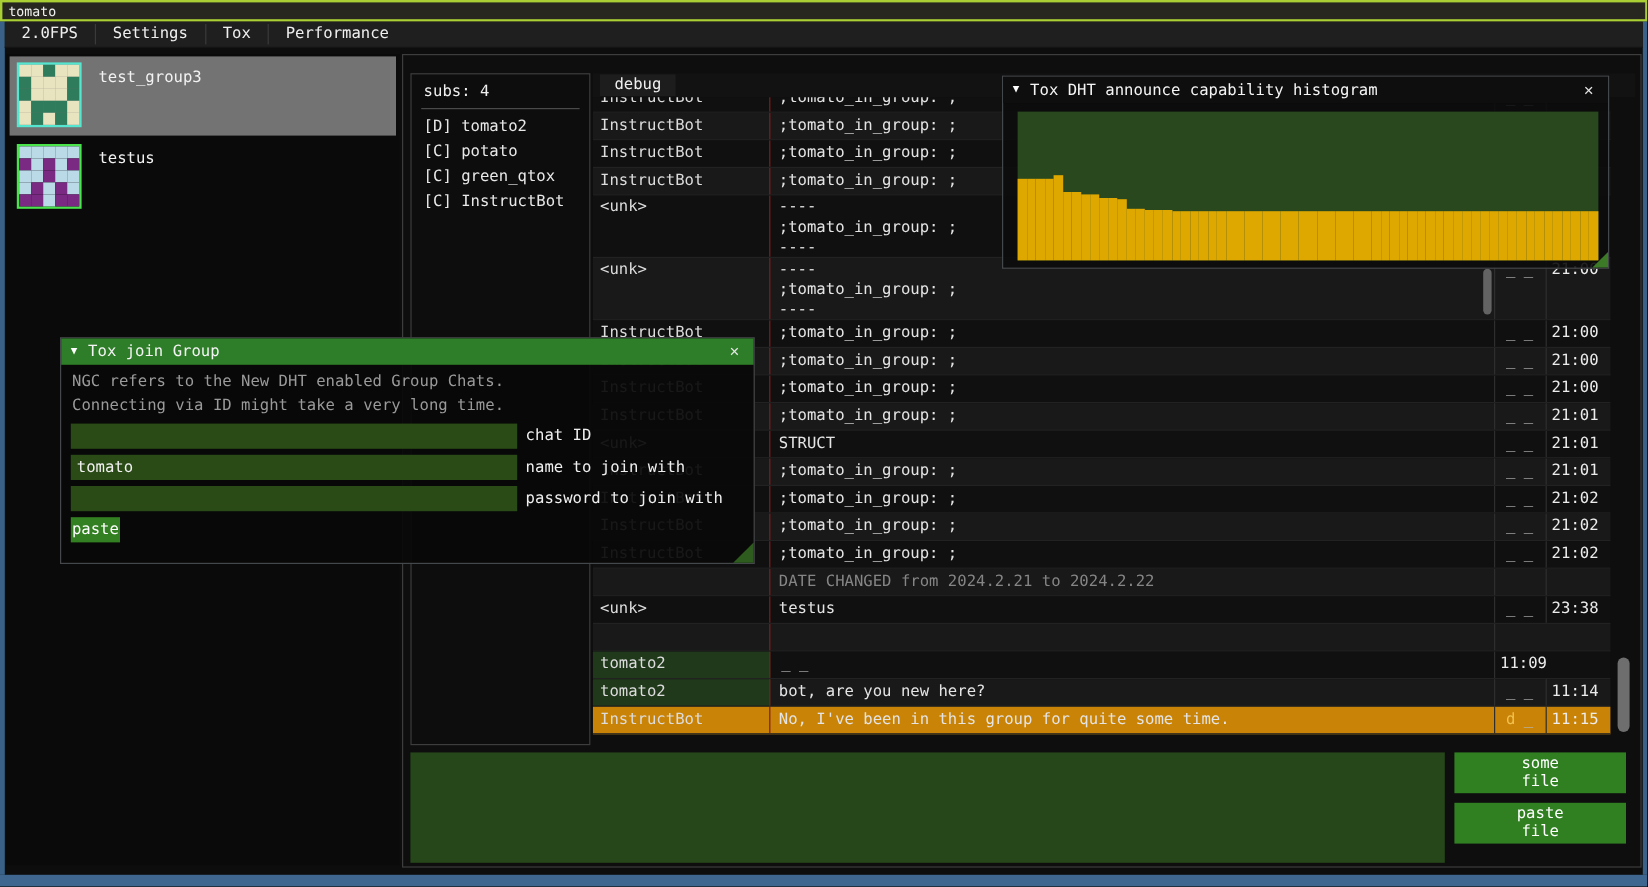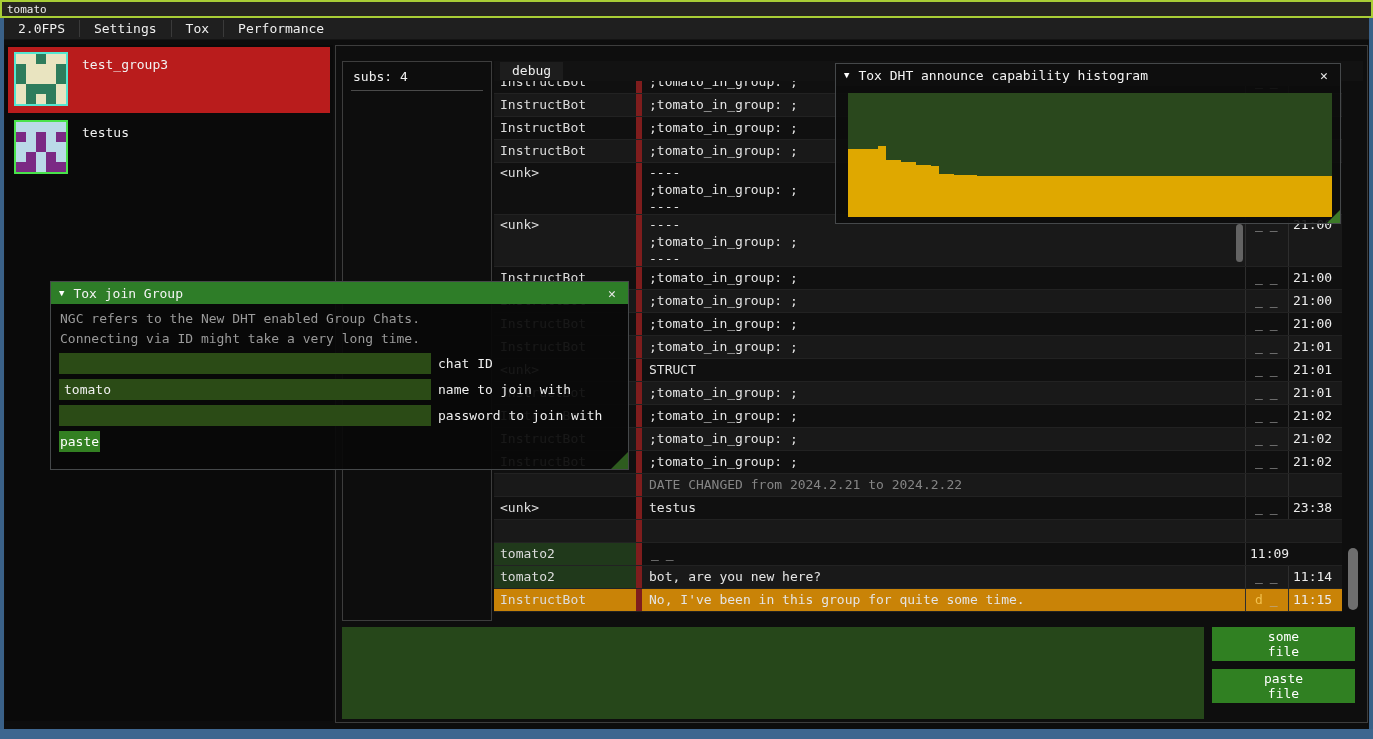--- a/index.html
+++ b/index.html
@@ -13,21 +13,21 @@
   .frame-right{position:absolute;left:1369px;top:18px;width:4px;height:711px;background:#3a6188;}
   .frame-bottom{position:absolute;left:0;top:729px;width:1373px;height:10px;background:#3e668f;}
   
   .menubar{position:absolute;left:4px;top:18px;width:1365px;height:22px;background:#1f1f1f;
     display:flex;align-items:stretch;border-bottom:1px solid #141414;box-sizing:border-box;}
   .menu-item{padding:0 14px;display:flex;align-items:center;color:#efefef;cursor:default;}
   .menu-sep{width:1px;background:#3a3a3a;margin:2px 0;}
   
   .sidebar{position:absolute;left:5px;top:45px;width:328px;height:676px;background:#0a0a0a;}
   .group-row{position:relative;margin:2px 3px 0 3px;height:66px;display:flex;align-items:flex-start;}
-  .group-row.selected{background:#b91c1c;text-align:right;}
+  .group-row.selected{background:#737373;text-align:right;}
   .avatar{margin:5px 0 0 6px;width:54px;height:54px;box-sizing:border-box;border:2px solid #fff;
     display:grid;grid-template-columns:repeat(5,1fr);grid-template-rows:repeat(5,1fr);}
   .group-label{margin:10px 0 0 14px;color:#f2f2f2;}
   
   .main-panel{position:absolute;left:335px;top:45px;width:1033px;height:678px;box-sizing:border-box;
     border:1px solid #3d3d3d;background:#0e0e0e;}
   
   .subs{position:absolute;left:6px;top:15px;width:150px;height:560px;box-sizing:border-box;
     border:1px solid #3d3d3d;background:#0d0d0d;}
   .subs-header{padding:7px 0 6px 10px;color:#efefef;}
@@ -38,21 +38,21 @@
   .tabbar{position:absolute;left:0;top:0;width:100%;height:20px;background:#121212;}
   .tab{position:absolute;left:6px;top:1px;padding:1px 12px 2px 12px;background:#1d1d1d;color:#efefef;}
   .chat-viewport{position:absolute;left:0;top:20px;width:100%;height:533px;overflow:hidden;}
   .chat-list{margin-top:-10px;}
   .crow{display:grid;grid-template-columns:148px 604px 43px 53px;width:848px;height:23px;
     border-bottom:1px solid #222;box-sizing:border-box;}
   .crow.tall{height:52px;}
   .crow.orange{background:#c98307 !important;}
   .cell{overflow:hidden;white-space:pre-line;line-height:22px;}
   .tall .cell{line-height:17px;padding-top:1px;}
-  .namec{padding-left:6px;border-right:6px solid #7f1d1d;color:#dcdcdc;}
+  .namec{padding-left:6px;border-right:1px solid #7f1d1d;color:#dcdcdc;}
   .namec.greenname{background:#20391b;}
   .msgc{position:relative;padding-left:7px;border-right:1px solid #2e2e2e;color:#e4e4e4;}
   .flagc{padding-left:9px;border-right:1px solid #2e2e2e;color:#b8b8b8;letter-spacing:0;}
   .flag1{margin-right:7px;}
   .flag1.dflag{color:#f2c14e;}
   .timec{padding-left:4px;color:#ececec;}
   .date-text{color:#858585;}
   .inner-scroll{position:absolute;right:2px;top:9px;width:7px;height:38px;border-radius:4px;background:#636363;}
   .main-scrollbar{position:absolute;right:5px;top:487px;width:10px;height:62px;border-radius:5px;background:#6e6e6e;}
   
@@ -171,20 +171,26 @@
         </div>
         <div class="group-label">testus</div>
       </div>
     </div>
 
   <div class="main-panel">
 
     <div class="subs">
       <div class="subs-header">subs: 4</div>
       <div class="subs-sep"></div>
+      <div>
+          <div class="member">[D] tomato2</div>
+          <div class="member">[C] potato</div>
+          <div class="member">[C] green_qtox</div>
+          <div class="member">[C] InstructBot</div>
+        </div>
     </div>
 
     <div class="chat">
       <div class="tabbar">
         <div class="tab">debug</div>
       </div>
       <div class="chat-viewport">
         <div class="chat-list">
             <div class="crow" style="background: rgb(16, 16, 16);">
               <div class="cell namec">InstructBot</div>

